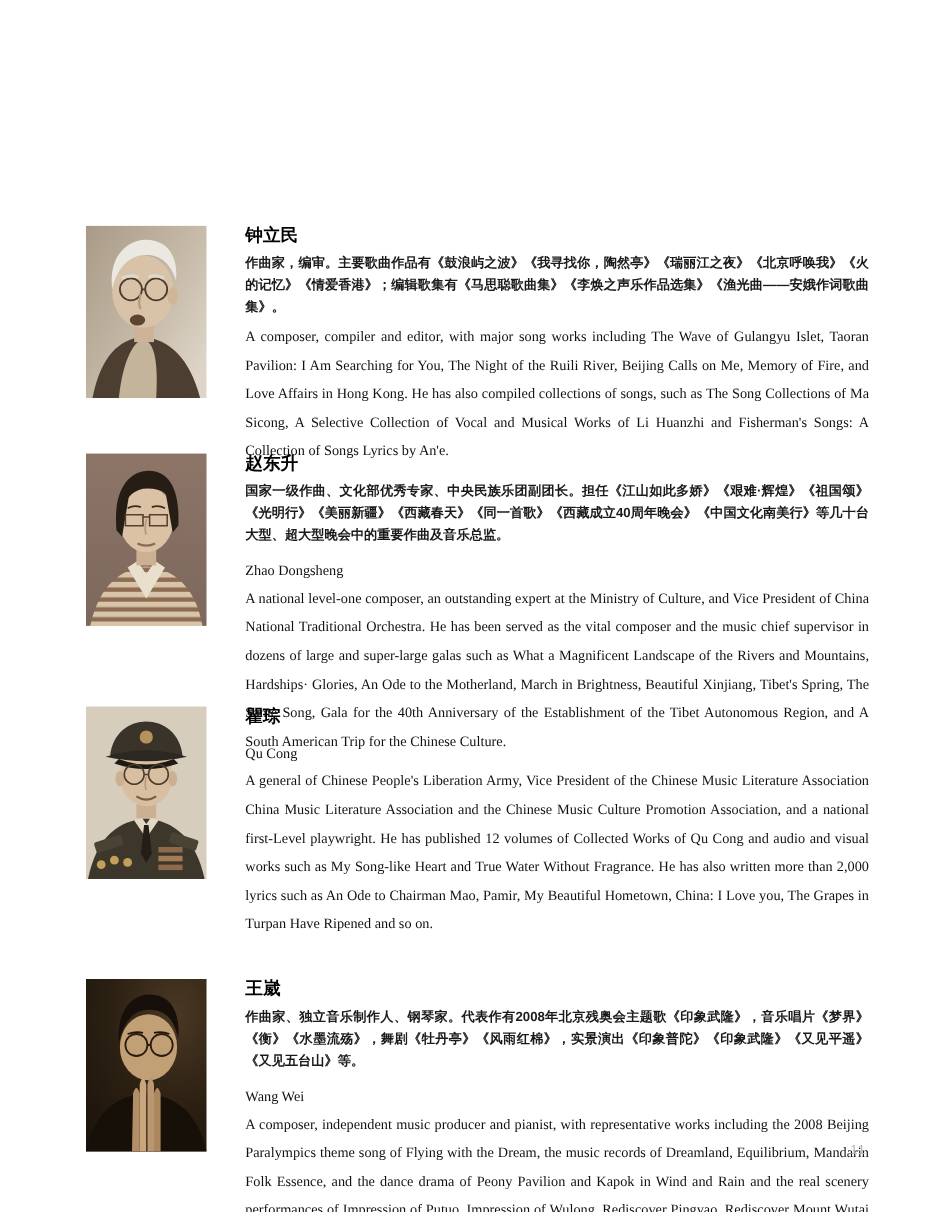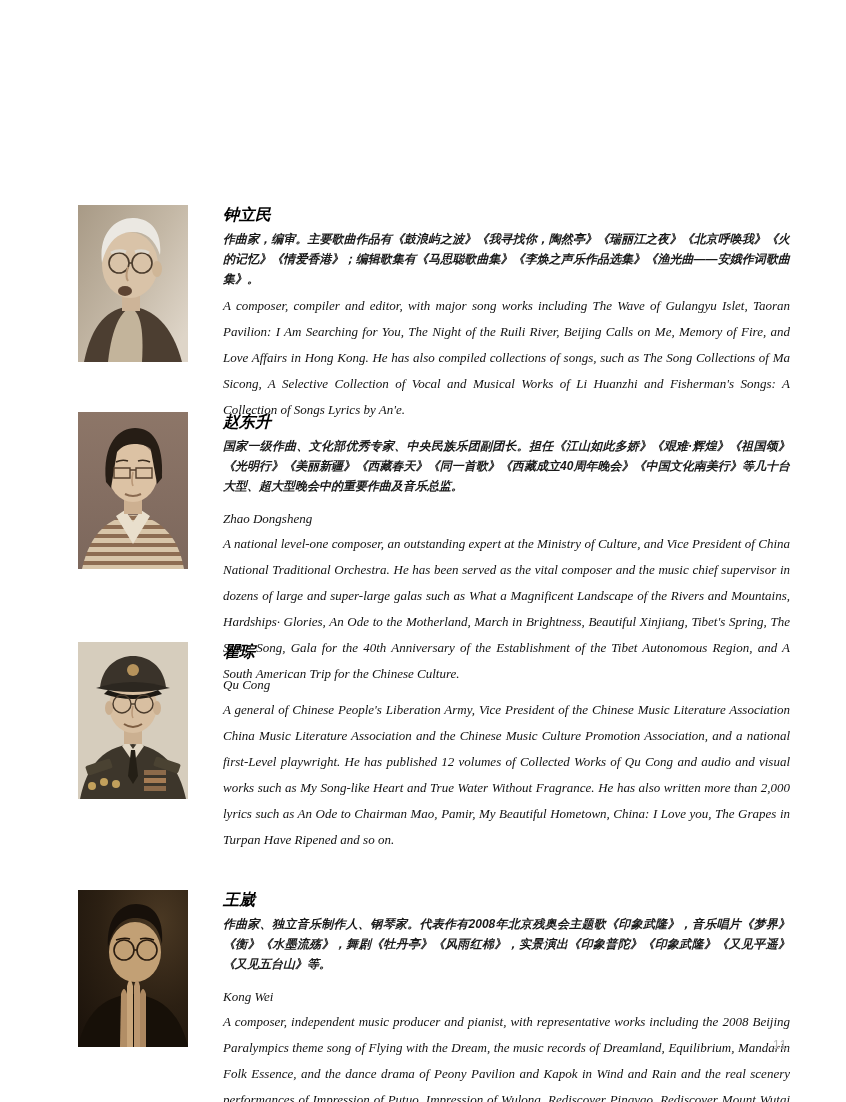--- a/index.html
+++ b/index.html
@@ -5,21 +5,21 @@
   * { box-sizing: border-box; }
   html, body { margin: 0; padding: 0; background: #ffffff; }
   body {
     width: 846px; height: 1102px; position: relative;
     font-family: "Liberation Sans", "DejaVu Sans", sans-serif;
     overflow: hidden;
   }
   .page { position: relative; width: 846px; height: 1102px; background: #ffffff; }
   .profile {
     position: absolute; left: 78px; width: 712px;
-    display: flex; gap: 35px; font-style: italic;
+    display: flex; gap: 35px;
   }
   .photo {
     width: 110px; height: 157px; flex: 0 0 110px; overflow: hidden;
   }
   .photo svg { display: block; width: 110px; height: 157px; }
   .content { width: 567px; }
   .name-cn {
     margin: 0 0 4px 0; font-size: 16px; line-height: 20px;
     font-weight: bold; color: #000000;
   }
@@ -173,20 +173,20 @@
         <path d="M38 50 Q46 47 52 49 M62 49 Q69 47 76 50" stroke="#201409" stroke-width="1.6" fill="none"></path>
         <path d="M42 157 L43 104 Q46 94 49 104 L49 157 Z" fill="#b28e66"></path>
         <path d="M62 157 L62 104 Q65 94 68 104 L68 157 Z" fill="#ab8760"></path>
         <path d="M49 157 L49 96 Q52 84 55 96 L55 157 Z" fill="#c9a67b"></path>
         <path d="M56 157 L56 96 Q59 84 62 96 L62 157 Z" fill="#bb9770"></path>
       </svg>
     </div>
     <div class="content">
       <h2 class="name-cn">王崴</h2>
       <p class="bio-cn">作曲家、独立音乐制作人、钢琴家。代表作有2008年北京残奥会主题歌《印象武隆》，音乐唱片《梦界》《衡》《水墨流殇》，舞剧《牡丹亭》《风雨红棉》，实景演出《印象普陀》《印象武隆》《又见平遥》《又见五台山》等。</p>
-      <p class="name-en">Kong Wei</p>
+      <p class="name-en">Wang Wei</p>
       <p class="bio-en">A composer, independent music producer and pianist, with representative works including the 2008 Beijing Paralympics theme song of Flying with the Dream, the music records of Dreamland, Equilibrium, Mandarin Folk Essence, and the dance drama of Peony Pavilion and Kapok in Wind and Rain and the real scenery performances of Impression of Putuo, Impression of Wulong, Rediscover Pingyao, Rediscover Mount Wutai and so on.</p>
     </div>
   </section>
 
   <div class="page-number">11</div>
 
 </div>
 
 </body></html>

